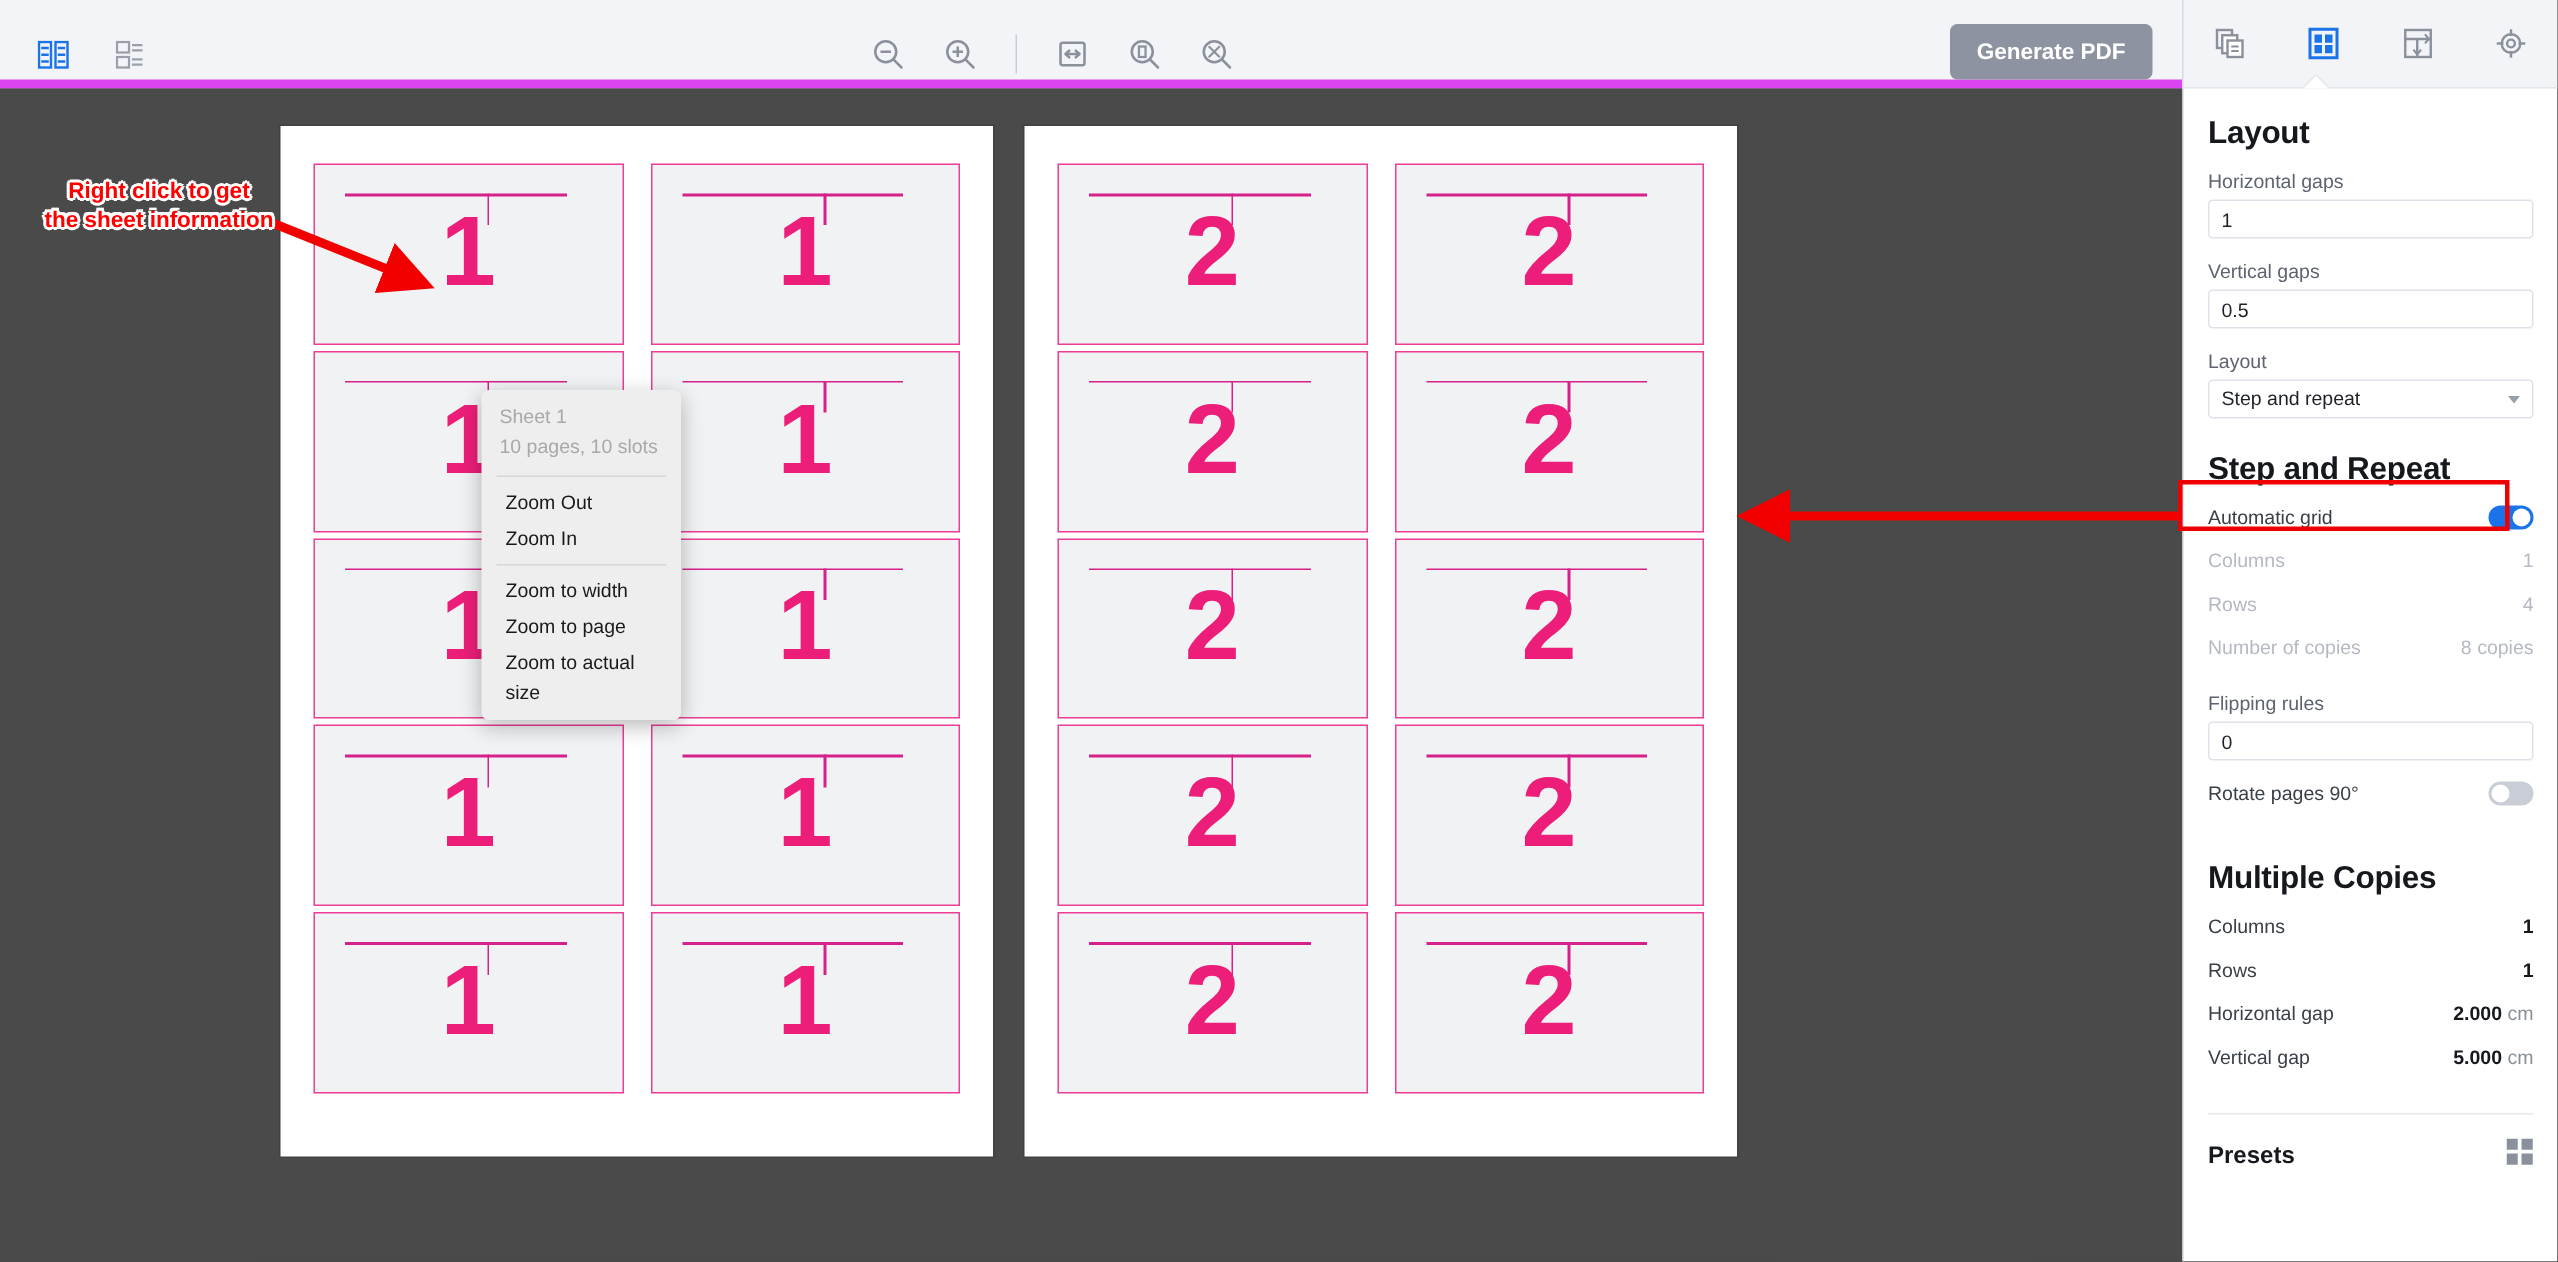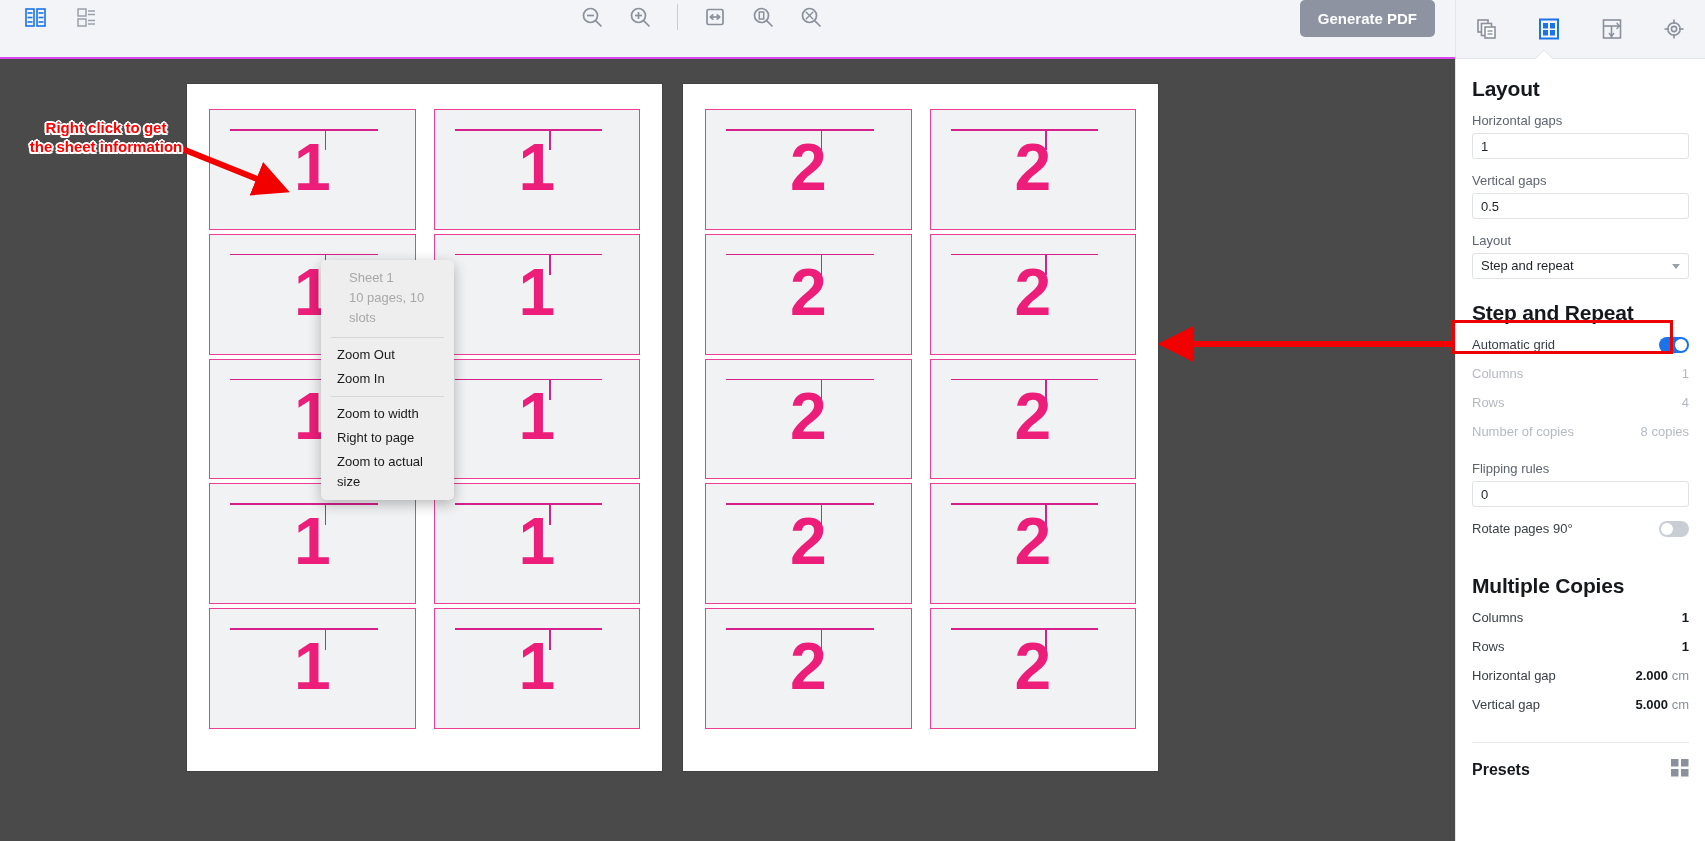--- a/index.html
+++ b/index.html
@@ -9,22 +9,22 @@
     background: #4a4a4a;
     -webkit-font-smoothing: antialiased;
   }
   #app { position: relative; width: 1705px; height: 841px; }
 
   
   .toolbar {
     position: absolute; top: 0; left: 0;
     width: 1455px; height: 59px;
     background: #f2f4f7;
-    border-bottom: 2px solid #d946ef;
-    display: flex; align-items: flex-start;
+    border-bottom: 6px solid #d946ef;
+    display: flex; align-items: flex-end;
   }
   .tb-left { display: flex; align-items: center; gap: 18px; padding-left: 18px; }
   .tb-center { flex: 1; display: flex; align-items: center; justify-content: center; gap: 14px; }
   .tb-right { padding-right: 20px; display: flex; align-items: center; }
   .icon-btn {
     width: 34px; height: 34px;
     display: flex; align-items: center; justify-content: center;
     cursor: pointer; border-radius: 3px;
   }
   .divider-v { width: 1px; height: 26px; background: #c8ccd4; margin: 0 6px; }
@@ -180,21 +180,21 @@
   .ctx-menu {
     position: absolute;
     left: 321px; top: 201px;
     width: 133px;
     background: #eeeeee;
     border-radius: 5px;
     box-shadow: 0 4px 14px rgba(0,0,0,0.28);
     padding: 6px 0;
     z-index: 30;
   }
-  .ctx-header { padding: 2px 12px 4px 12px; margin-left: 16px; }
+  .ctx-header { padding: 2px 12px 4px 12px; }
   .ctx-header div { font-size: 13px; color: #a8a8a8; line-height: 20px; }
   .ctx-sep { height: 1px; background: #d6d6d6; margin: 5px 10px; }
   .ctx-item {
     font-size: 13px; color: #1a1a1a;
     padding: 2px 16px; line-height: 20px; cursor: default;
   }
 
   
   .anno-text {
     position: absolute;
@@ -406,21 +406,21 @@
     <div class="ctx-menu">
       <div class="ctx-header">
         <div>Sheet 1</div>
         <div>10 pages, 10 slots</div>
       </div>
       <div class="ctx-sep"></div>
       <div class="ctx-item">Zoom Out</div>
       <div class="ctx-item">Zoom In</div>
       <div class="ctx-sep"></div>
       <div class="ctx-item">Zoom to width</div>
-      <div class="ctx-item">Right to page</div>
+      <div class="ctx-item">Zoom to page</div>
       <div class="ctx-item">Zoom to actual size</div>
     </div>
   </div>
 
   <div class="right-panel">
     <div class="rp-tabs">
       <div class="rp-tab">
         <svg width="24" height="24" viewBox="0 0 24 24">
           <rect x="3" y="3" width="10" height="12" fill="none" stroke="#8a909c" stroke-width="1.6"></rect>
           <rect x="6.5" y="6.5" width="10" height="12" fill="#fff" stroke="#8a909c" stroke-width="1.6"></rect>

